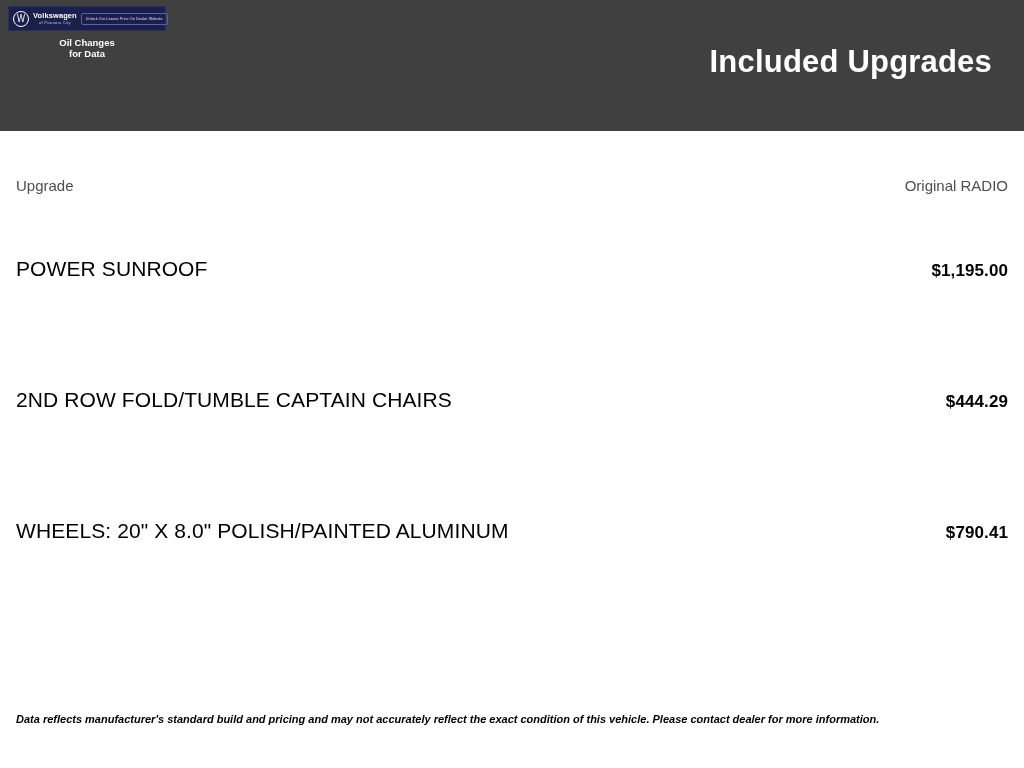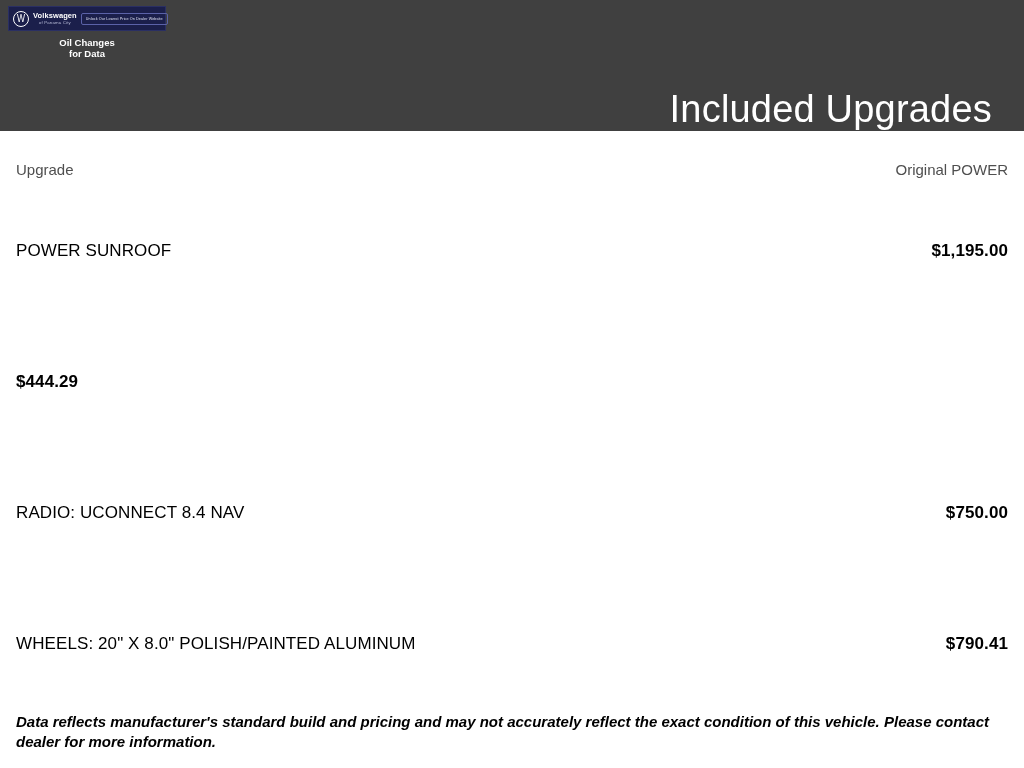--- a/index.html
+++ b/index.html
@@ -103,30 +103,29 @@
     font-weight: bold;
     line-height: 1.18;
     text-align: center;
   }
 
   .header-title {
     position: absolute;
     right: 32px;
     top: 44px;
     color: #ffffff;
-    font-size: 38px;
-    font-weight: normal;
+    font-size: 31px;
+    font-weight: bold;
     letter-spacing: 0.2px;
     white-space: nowrap;
-    margin-top: 44px;
   }
 
   
   .table {
-    padding: 0 16px;
+    padding: 16px 16px;
     text-align: center;
   }
 
   .col-head {
     display: flex;
     justify-content: space-between;
     align-items: baseline;
     padding-top: 30px;
     color: #4f4f4f;
     font-size: 15px;
@@ -137,39 +136,39 @@
   .row {
     display: flex;
     justify-content: space-between;
     align-items: baseline;
     height: 131px;
     padding-top: 63px;
   }
 
   .row-label {
     color: #000000;
-    font-size: 17px;
+    font-size: 21px;
     font-weight: normal;
     letter-spacing: 0.1px;
   }
 
   .row-price {
     color: #000000;
     font-size: 17px;
     font-weight: bold;
     letter-spacing: 0.1px;
   }
 
   .disclaimer {
     position: absolute;
     left: 16px;
     right: 16px;
     top: 712px;
     color: #000000;
-    font-size: 15px;
+    font-size: 11px;
     font-style: italic;
     font-weight: bold;
     line-height: 1.3;
   }
 </style>
 </head>
 <body>
 
 <div class="page">
 
@@ -190,38 +189,35 @@
       </div>
     </div>
 
     <div class="header-title">Included Upgrades</div>
   </div>
 
   <div class="table">
 
     <div class="col-head">
       <div>Upgrade</div>
-      <div>Original POWER</div>
+      <div>Original RADIO</div>
     </div>
 
     <div class="rows">
 
       <div class="row">
         <div class="row-label">POWER SUNROOF</div>
         <div class="row-price">$1,195.00</div>
       </div>
 
       <div class="row">
+        <div class="row-label">2ND ROW FOLD/TUMBLE CAPTAIN CHAIRS</div>
         <div class="row-price">$444.29</div>
       </div>
 
-      <div class="row">
-        <div class="row-label">RADIO: UCONNECT 8.4 NAV</div>
-        <div class="row-price">$750.00</div>
-      </div>
 
       <div class="row">
         <div class="row-label">WHEELS: 20" X 8.0" POLISH/PAINTED ALUMINUM</div>
         <div class="row-price">$790.41</div>
       </div>
 
     </div>
   </div>
 
   <div class="disclaimer">Data reflects manufacturer's standard build and pricing and may not accurately reflect the exact condition of this vehicle. Please contact dealer for more information.</div>

